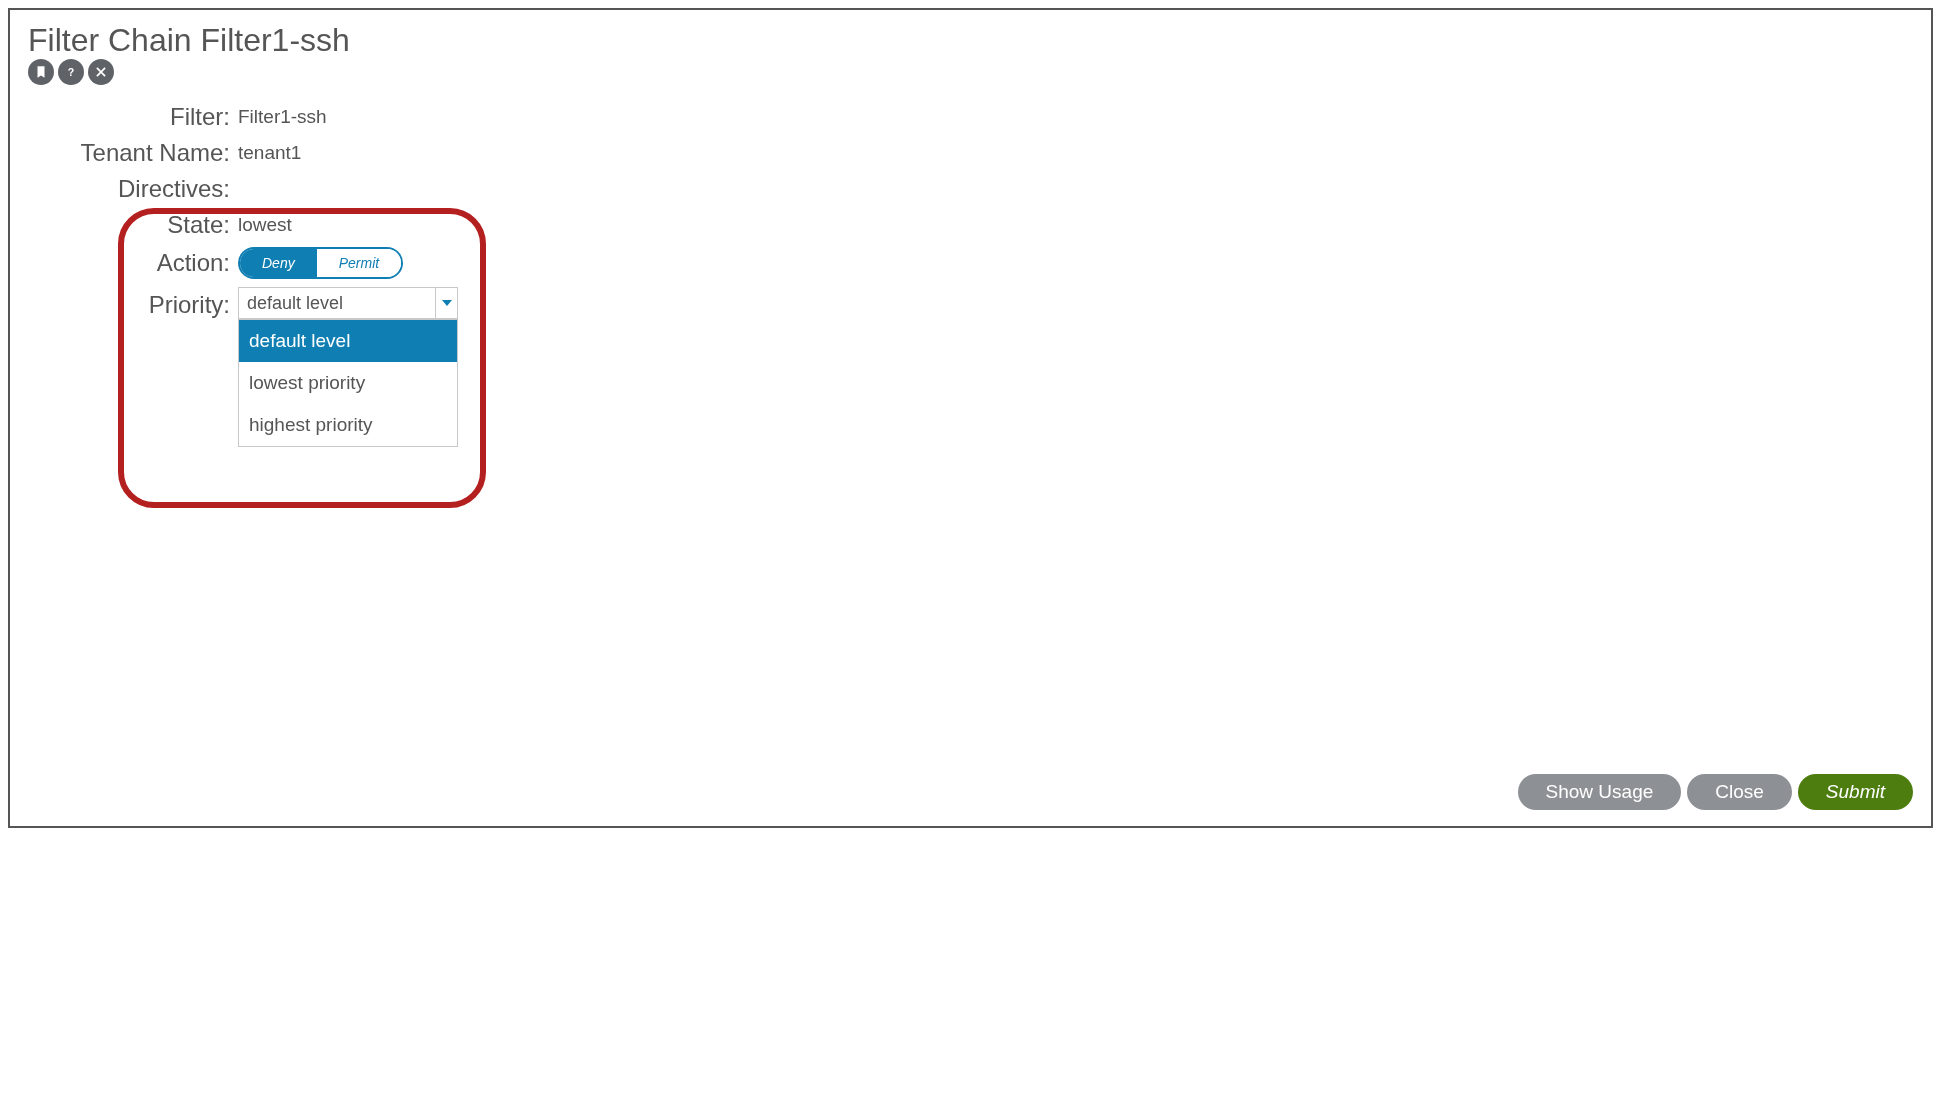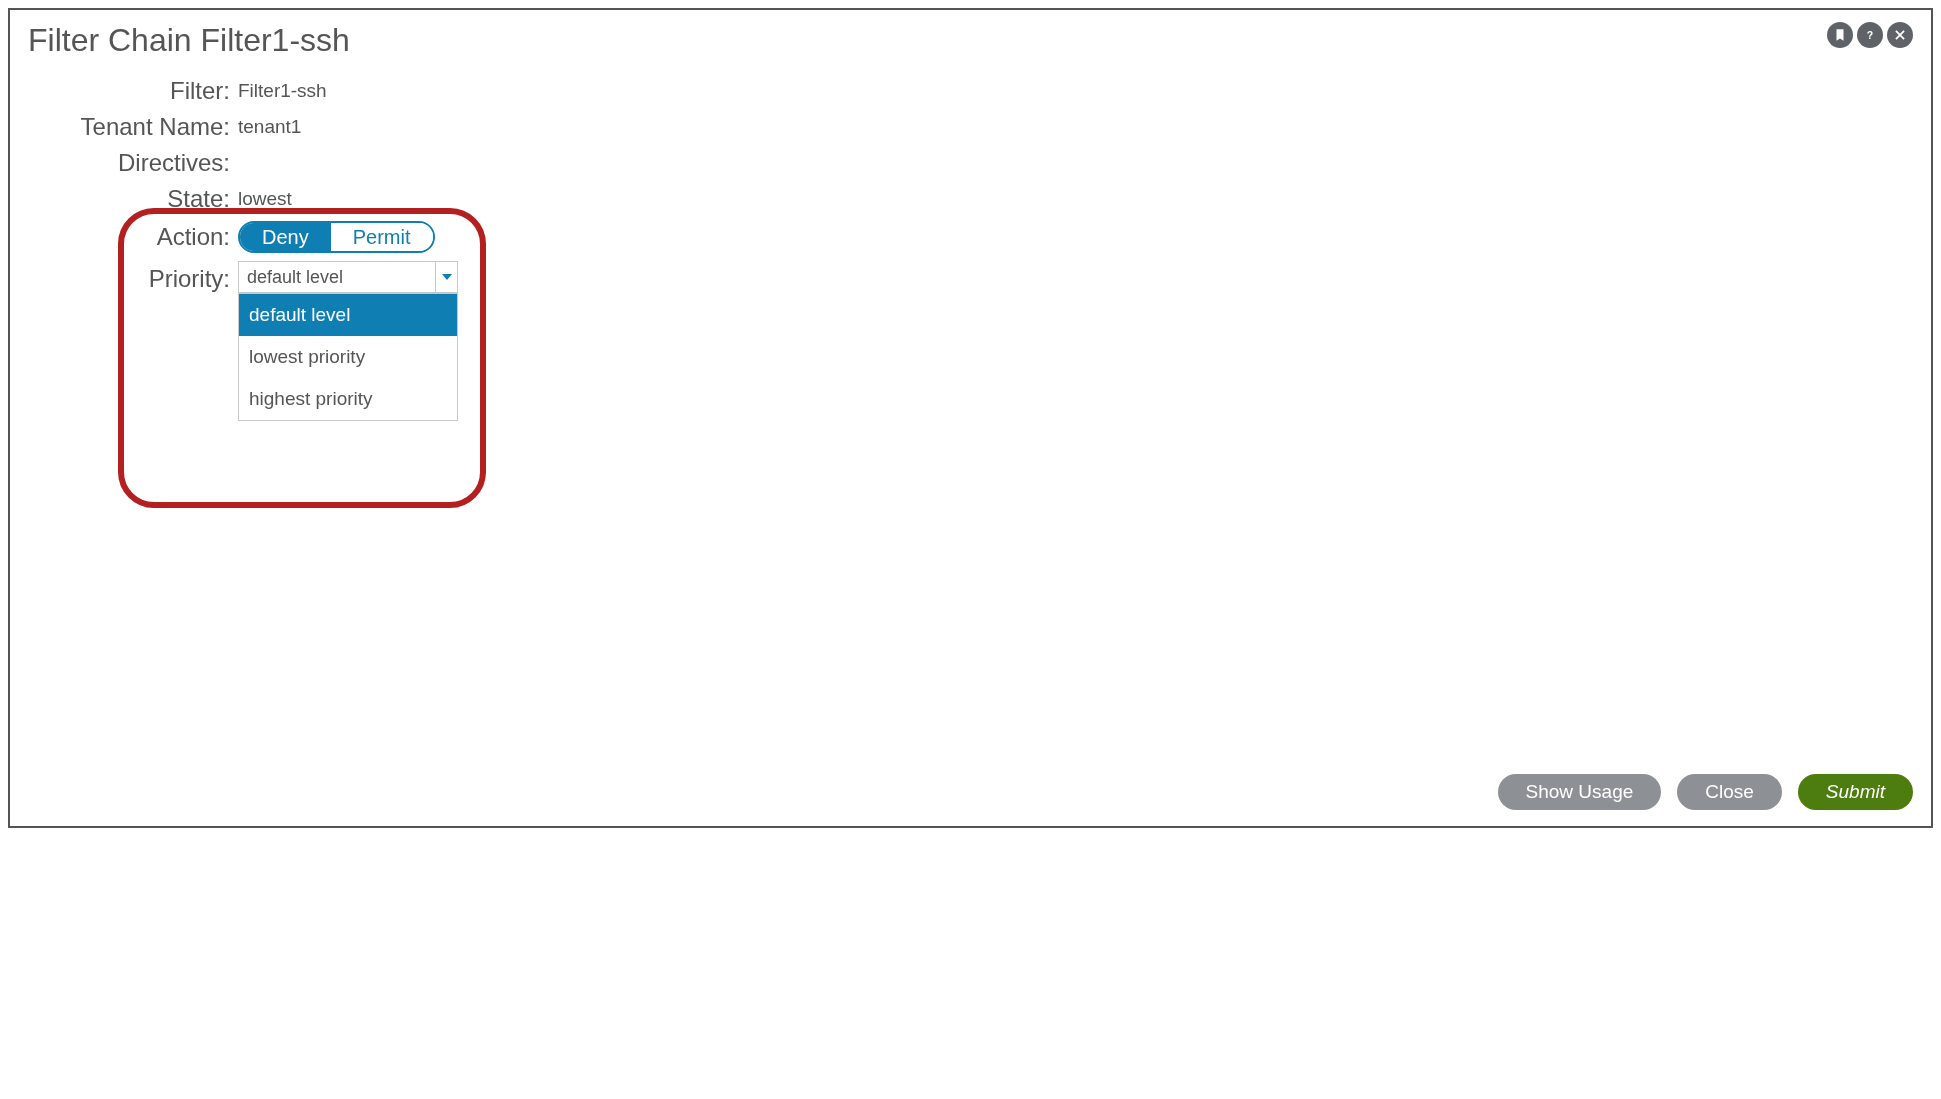--- a/index.html
+++ b/index.html
@@ -13,20 +13,21 @@
       height: 820px;
       border: 2px solid #555;
       background: #fff;
       position: relative;
       padding: 12px 18px;
     }
     .header-row {
       display: flex;
       justify-content: space-between;
       align-items: flex-start;
+      flex-direction: column;
     }
     .dialog-title {
       font-size: 32px;
       font-weight: 400;
       color: #555;
     }
     .header-icons {
       display: flex;
       gap: 4px;
     }
@@ -81,26 +82,27 @@
 
     .seg-toggle {
       display: inline-flex;
       border: 2px solid #0f7eb3;
       border-radius: 16px;
       overflow: hidden;
       height: 32px;
     }
     .seg-btn {
       padding: 0 22px;
-      font-size: 20px;
+      font-size: 14px;
       display: flex;
       align-items: center;
       cursor: pointer;
       background: #fff;
       color: #0f7eb3;
+      font-style: italic;
     }
     .seg-btn.active {
       background: #0f7eb3;
       color: #fff;
     }
 
     .select-wrap {
       position: relative;
       border-radius: 9px;
     }
@@ -162,21 +164,21 @@
       border-radius: 36px;
       pointer-events: none;
       z-index: 10;
     }
 
     .footer-buttons {
       position: absolute;
       bottom: 16px;
       right: 18px;
       display: flex;
-      gap: 16px;
+      gap: 6px;
     }
     .pill-btn {
       border: none;
       border-radius: 18px;
       height: 36px;
       padding: 0 28px;
       font-size: 19px;
       color: #fff;
       cursor: pointer;
     }

